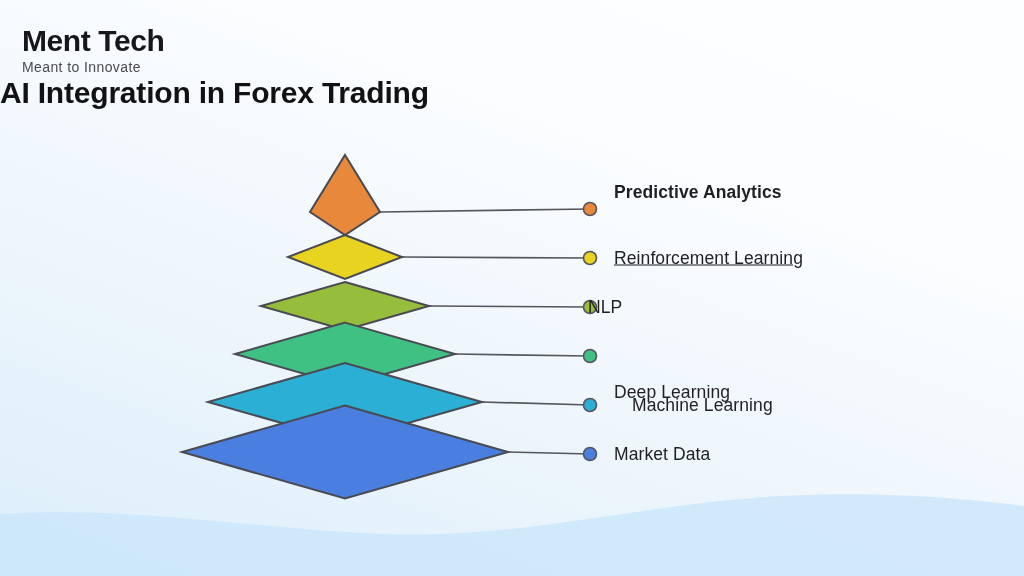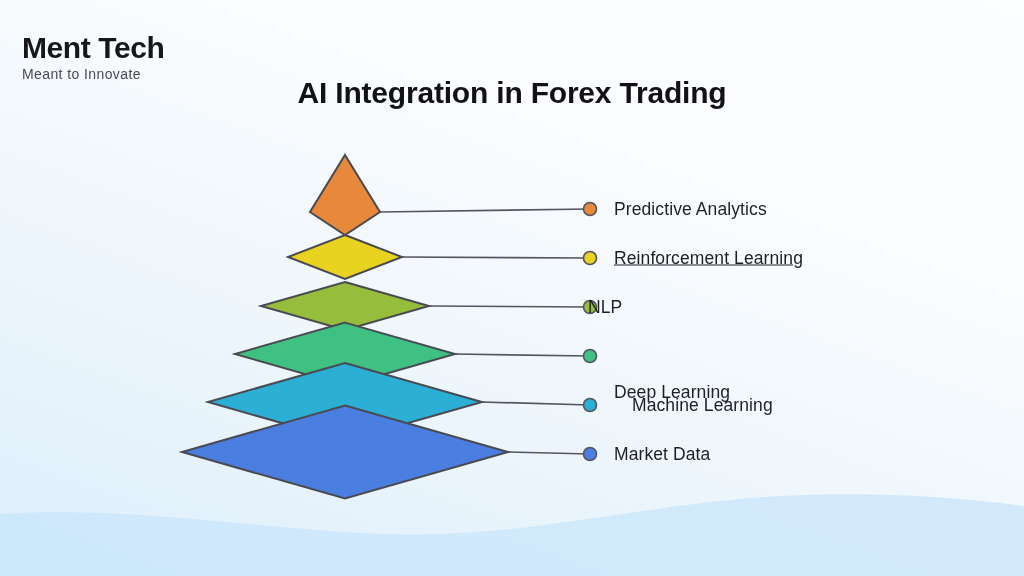--- a/index.html
+++ b/index.html
@@ -24,21 +24,21 @@
     bottom: 0;
     width: 1024px;
     height: 110px;
     pointer-events: none;
   }
 
   
   .logo-block {
     position: absolute;
     left: 22px;
-    top: 33px;
+    top: 26px;
     width: 330px;
   }
   .logo-word {
     font-size: 30px;
     font-weight: 700;
     letter-spacing: -0.4px;
     color: #17161a;
     line-height: 1.02;
     white-space: nowrap;
   }
@@ -49,21 +49,20 @@
     margin-top: 2px;
     white-space: nowrap;
   }
 
   
   .title {
     position: absolute;
     left: 0;
     top: 76px;
     width: 1024px;
-    text-align: center;
     font-size: 30px;
     font-weight: 700;
     color: #121214;
     letter-spacing: -0.2px;
   }
 
   
   #diagram {
     position: absolute;
     left: 0;
@@ -135,21 +134,21 @@
         <circle cx="590" cy="209" r="6.5" fill="#e8883a" class="connector-dot"></circle>
         <circle cx="590" cy="258" r="6.5" fill="#e8d320" class="connector-dot"></circle>
         <circle cx="590" cy="307" r="6.5" fill="#96be3c" class="connector-dot"></circle>
         <circle cx="590" cy="356" r="6.5" fill="#3fc183" class="connector-dot"></circle>
         <circle cx="590" cy="405" r="6.5" fill="#2bafd4" class="connector-dot"></circle>
         <circle cx="590" cy="454" r="6.5" fill="#4a7fe0" class="connector-dot"></circle>
       </g>
   </svg>
 
   <div id="labels">
-      <div class="label" style="left: 614px; top: 209px; color: rgb(31, 31, 36);">Predictive Analytics</div>
+      <div class="label" style="left: 614px; top: 192px; color: rgb(31, 31, 36); font-weight: bold;">Predictive Analytics</div>
       <div class="label" style="left: 614px; top: 258px; color: rgb(31, 31, 36); text-decoration: underline;">Reinforcement Learning</div>
       <div class="label" style="left: 588px; top: 307px; color: rgb(31, 31, 36);">NLP</div>
       <div class="label" style="left: 614px; top: 356px; color: rgb(31, 31, 36); margin-top: 36px;">Deep Learning</div>
       <div class="label" style="left: 632px; top: 405px; color: rgb(31, 31, 36);">Machine Learning</div>
       <div class="label" style="left: 614px; top: 454px; color: rgb(31, 31, 36);">Market Data</div>
     </div>
 
 </div>
 
 </body></html>

